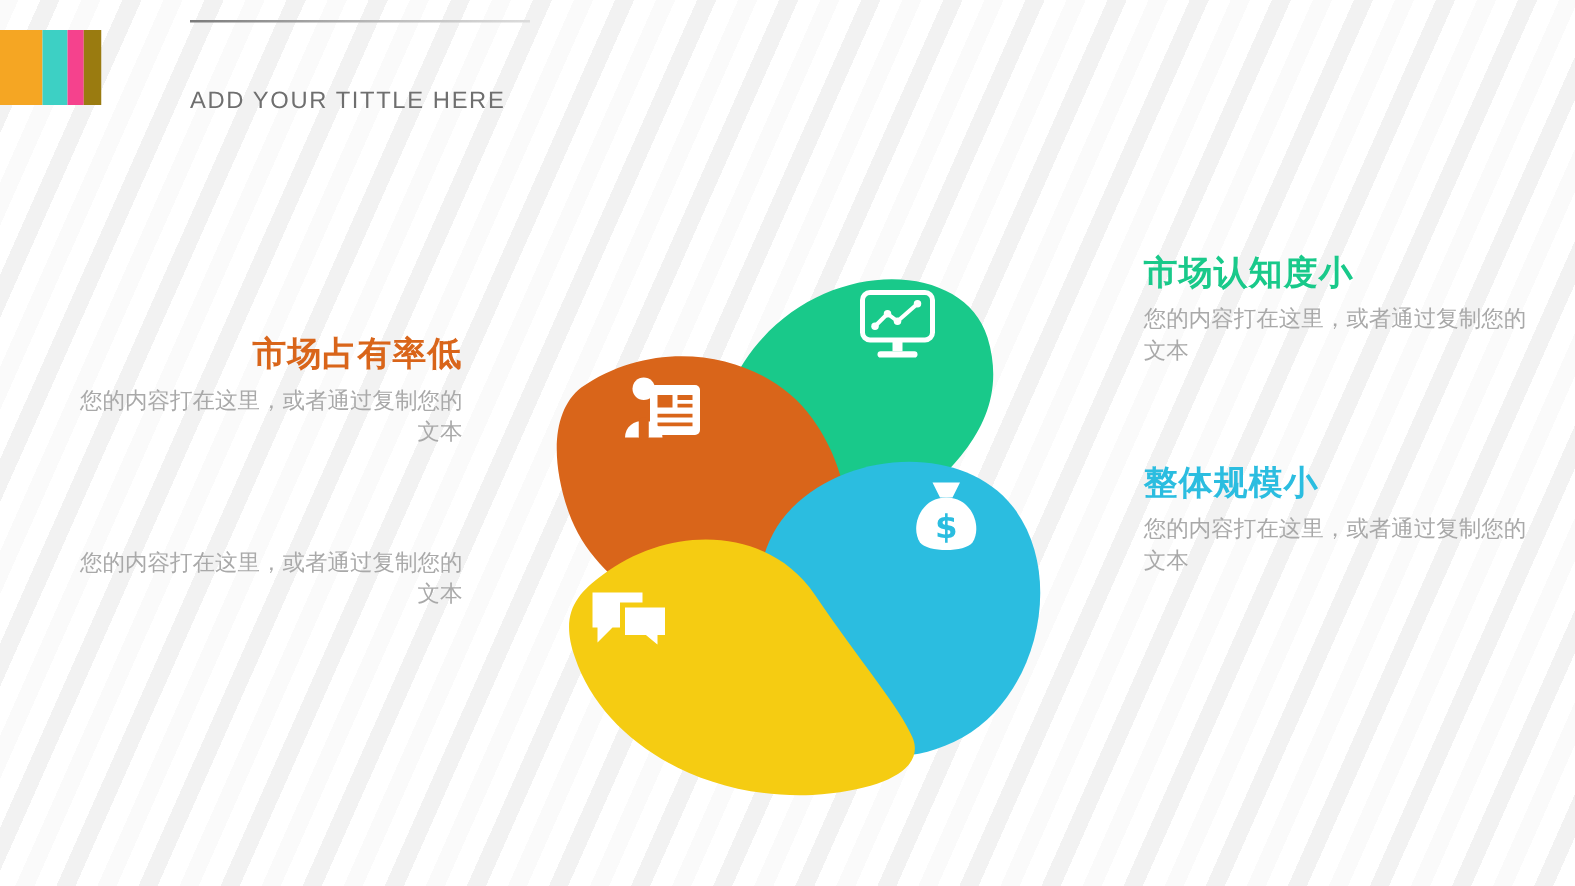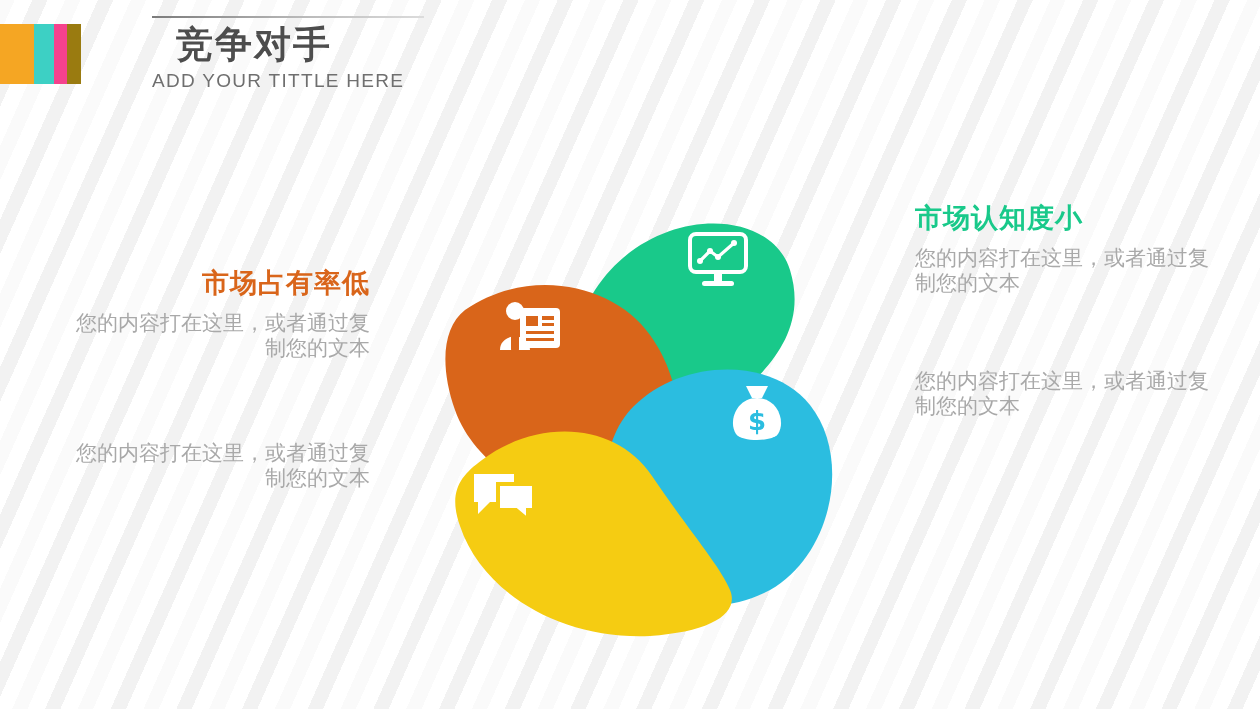--- a/index.html
+++ b/index.html
@@ -90,25 +90,25 @@
   .blk { position: absolute; }
   .blk .blk-title {
     font-size: 27px;
     font-weight: bold;
     letter-spacing: 1px;
     margin: 0 0 9px 0;
     font-family: Liberation Mono, monospace;
     white-space: nowrap;
   }
   .blk .blk-desc {
-    font-size: 21px;
+    font-size: 18px;
     line-height: 25px;
     color: #a9a9a9;
     margin: 0;
-    font-family: Liberation Sans, sans-serif;
+    font-family: Liberation Mono, monospace;
   }
   .align-right { text-align: right; }
   .align-left  { text-align: left; }
 
   #blk-share   { left: 60px;  top: 265px; width: 310px; }
   #blk-startup { left: 60px;  top: 440px; width: 310px; }
   #blk-aware   { left: 915px; top: 200px; width: 310px; }
   #blk-scale   { left: 915px; top: 368px; width: 310px; }
 </style>
 </head>
@@ -116,21 +116,20 @@
 
 <div id="slide">
 
   <div class="hdr-bars">
     <span class="bar-a" style="background: rgb(245, 166, 35);"></span>
     <span class="bar-b" style="background: rgb(61, 208, 196);"></span>
     <span class="bar-c" style="background: rgb(245, 66, 141);"></span>
     <span class="bar-d" style="background: rgb(154, 123, 16);"></span>
   </div>
   <div class="hdr-rule"></div>
-  <div class="hdr-title">竞争对手</div>
   <div class="hdr-sub">ADD YOUR TITTLE HERE</div>
 
   <div class="petal-wrap">
     <svg width="430" height="470" viewBox="0 0 430 470" xmlns="http://www.w3.org/2000/svg">
 
       <path d="M175 120 C 230 35, 350 35, 370 100 C 392 172, 330 215, 290 250
                C 250 285, 240 330, 215 340 C 190 350, 168 320, 152 280
                C 135 236, 140 175, 175 120 Z" fill="#19c98a"></path>
 
       <path d="M45 140 C 110 95, 195 115, 230 165 C 268 218, 256 270, 270 300
@@ -199,16 +198,17 @@
   <div class="blk align-right" id="blk-startup">
     <p class="blk-desc">您的内容打在这里，或者通过复制您的文本</p>
   </div>
 
   <div class="blk align-left" id="blk-aware">
     <p class="blk-title" style="color:#19c98a;">市场认知度小</p>
     <p class="blk-desc">您的内容打在这里，或者通过复制您的文本</p>
   </div>
 
   <div class="blk align-left" id="blk-scale">
+    <p class="blk-title" style="color:#2bbde0;">整体规模小</p>
     <p class="blk-desc">您的内容打在这里，或者通过复制您的文本</p>
   </div>
 
 </div>
 
 </body></html>

